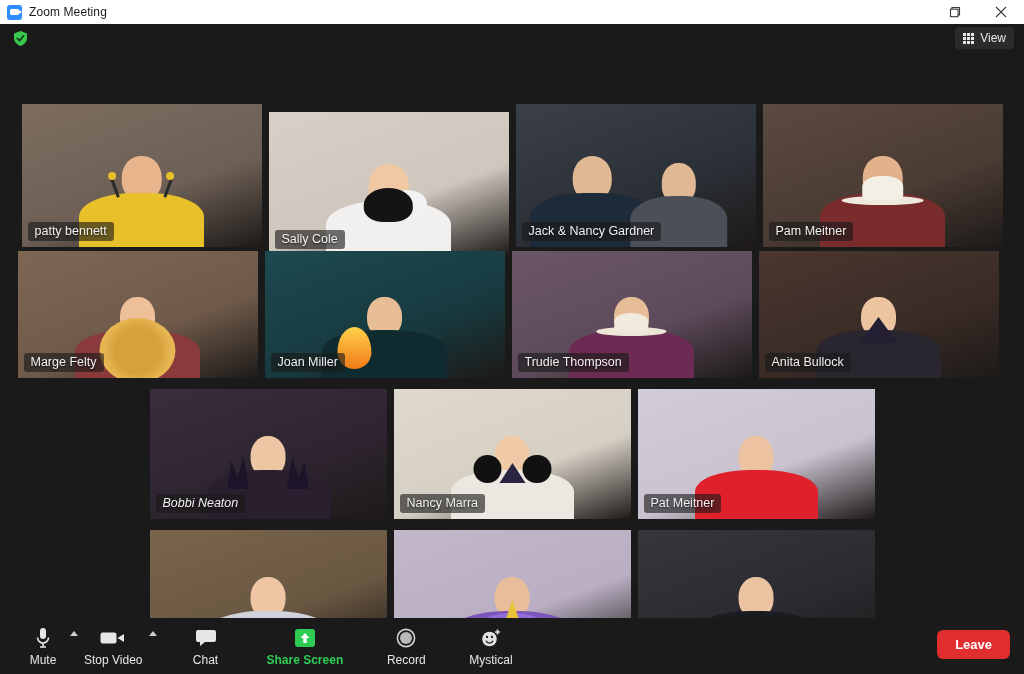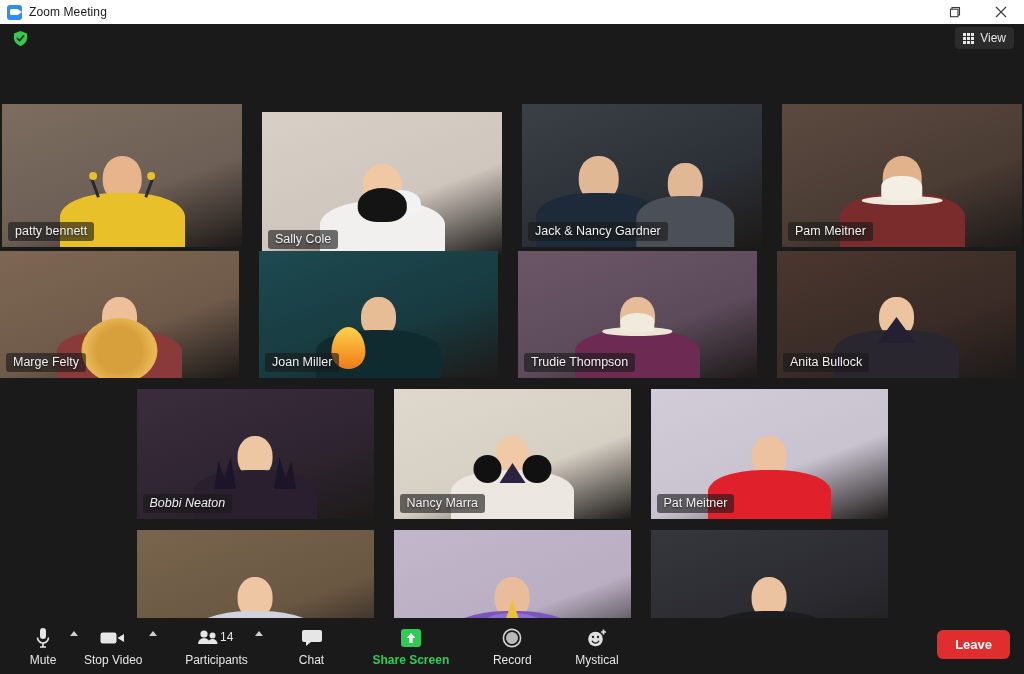--- a/index.html
+++ b/index.html
@@ -54,21 +54,21 @@
     color: #e8e8e8; font-size: 12px;
   }
   .grid-icon {
     display: grid; grid-template-columns: repeat(3, 3px);
     grid-template-rows: repeat(3, 3px); gap: 1px;
   }
   .grid-icon i { background: #e8e8e8; display: block; }
 
   
   .gallery { position: relative; width: 1024px; height: 566px; background: #1a1a1a; }
-  .row { display: flex; justify-content: center; gap: 20px; }
+  .row { display: flex; justify-content: center; gap: 7px; }
   .tile {
     position: relative; overflow: hidden; background: #101010;
   }
   .tile.active { outline: 3px solid var(--accent); outline-offset: -3px; }
   .name-tag {
     position: absolute; left: 6px; bottom: 6px;
     background: rgba(26,26,26,.62);
     color: #f2f2f2; font-size: 12.5px;
     padding: 2px 7px 3px; border-radius: 3px;
     white-space: nowrap; text-shadow: 0 1px 2px rgba(0,0,0,.7);
@@ -378,33 +378,20 @@
       <span class="ico">
         <svg width="26" height="16" viewBox="0 0 26 16">
           <rect x="0.5" y="2.5" width="16" height="11" rx="2.2" fill="#e6e6e6"></rect>
           <path d="M17.5 8 L24 4 V12 Z" fill="#e6e6e6"></path>
         </svg>
       </span>
       <span class="lbl">Stop Video</span>
       <span class="chev"></span>
     </div>
 
-    <div class="tool" style="min-width:84px;margin-left:22px">
-      <span class="ico">
-        <svg width="40" height="18" viewBox="0 0 40 18">
-          <circle cx="7" cy="5" r="3.6" fill="#e6e6e6"></circle>
-          <path d="M1 15 a6 6 0 0 1 12 0 z" fill="#e6e6e6"></path>
-          <circle cx="15.5" cy="6.5" r="3" fill="#e6e6e6"></circle>
-          <path d="M10.5 15 a5 5 0 0 1 10 0 z" fill="#e6e6e6"></path>
-          <text x="23" y="12" font-family="Liberation Sans, sans-serif" font-size="12" fill="#e6e6e6">14</text>
-        </svg>
-      </span>
-      <span class="lbl">Participants</span>
-      <span class="chev"></span>
-    </div>
 
     <div class="tool" style="margin-left:22px">
       <span class="ico">
         <svg width="20" height="18" viewBox="0 0 20 18">
           <path d="M2 1 h16 a2 2 0 0 1 2 2 v8 a2 2 0 0 1 -2 2 h-9 l-5 4 v-4 h-2 a2 2 0 0 1 -2 -2 v-8 a2 2 0 0 1 2 -2 z" fill="#e6e6e6"></path>
         </svg>
       </span>
       <span class="lbl">Chat</span>
     </div>
 

